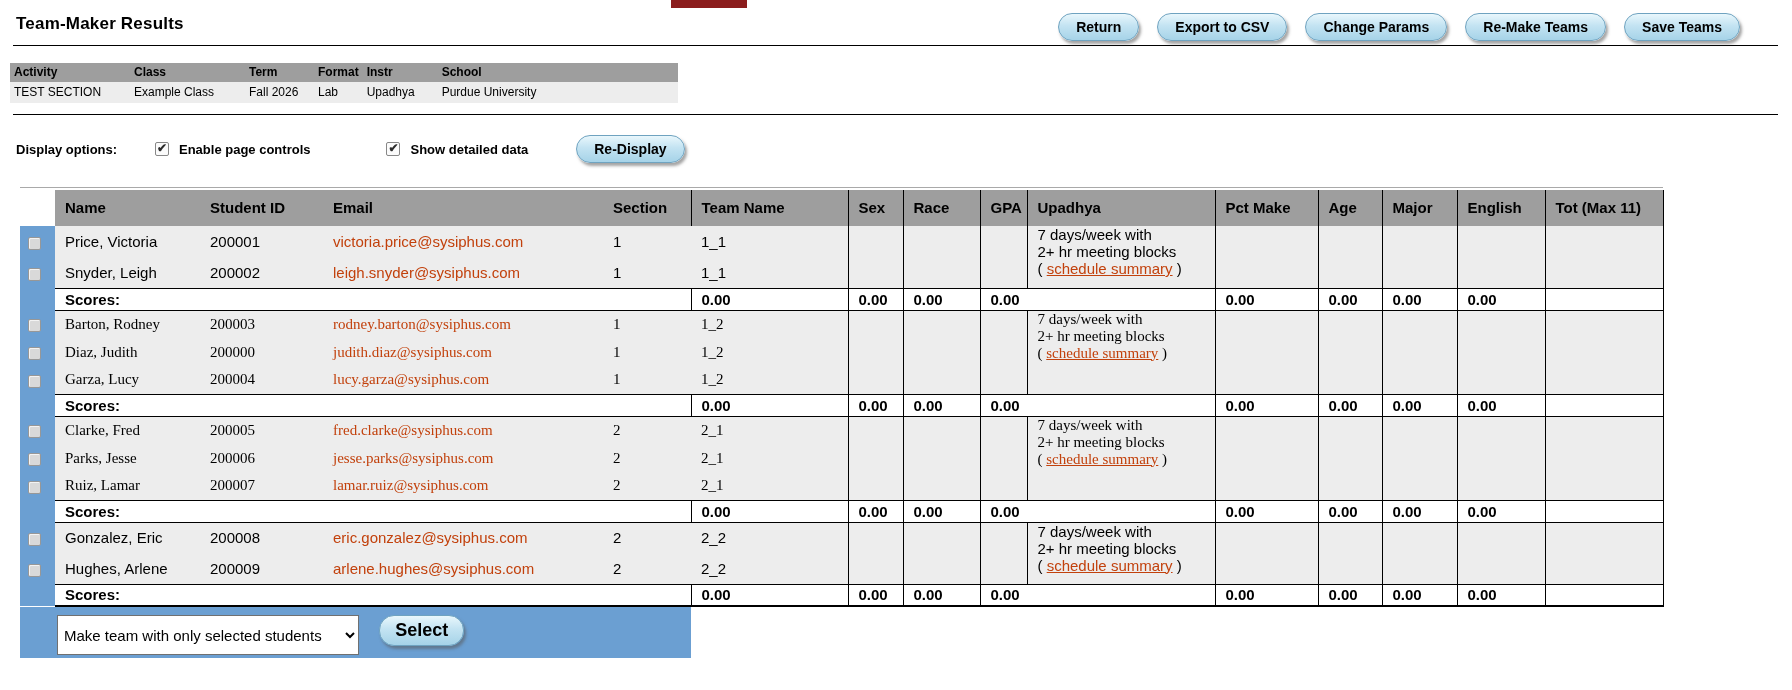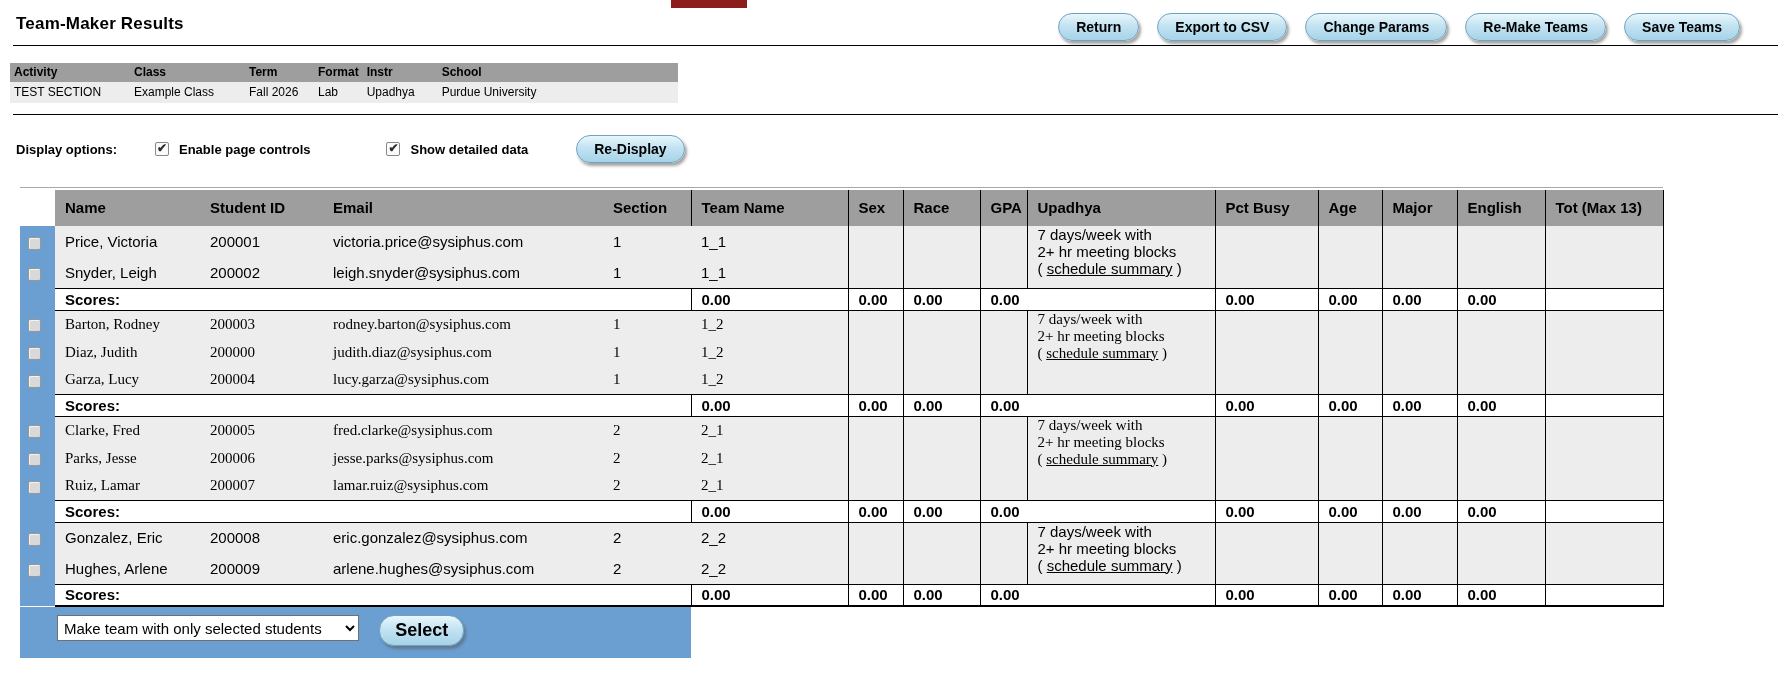--- a/index.html
+++ b/index.html
@@ -48,31 +48,31 @@
   .bl { border-left:1px solid #000; }
   .br { border-right:1px solid #000; }
   tr.member td { background:#ededed; }
   tr.member.r2 { height:31px; }
   tr.member.r3 { height:28px;font-family:Liberation Serif, serif; }
   td.cbcell { background:#6b9fd2 !important; border:0 !important; padding:0 0 0 8px !important; }
   .mcheckbox { display:inline-block; width:13px; height:13px; background:#d9d9d9;
                border:1px solid #979797; border-radius:2px;
                box-shadow:inset 1px 1px 0 #f3f3f3; vertical-align:middle; cursor:pointer; }
   td.sched { vertical-align:top; padding-top:3px; line-height:17px; font-size:15px; }
-  a.email-link, a.sched-link { color:#000000; text-decoration:none; cursor:pointer; }
+  a.email-link, a.sched-link { color:#c2410c; text-decoration:none; cursor:pointer; }
   a.sched-link { text-decoration:underline; }
   tr.scores { height:22px; }
   tr.scores td { background:#fff; border-top:1px solid #000; border-bottom:1px solid #000; font-weight:bold; }
   tr.scores td.cbcell { border:0 !important; }
   tr.scores.last td { border-bottom-width:2px; }
   td.slabel { font-weight:bold; }
   tr.actions td { border:0; }
   tr.actions { height:52px; }
   td.action-area { background:#6b9fd2; vertical-align:top; padding:8px 0 0 37px !important; }
-  select.team-select { width:302px; height:26px; font-size:15px; font-family:"Liberation Sans",sans-serif;
+  select.team-select { width:302px; height:40px; font-size:15px; font-family:"Liberation Sans",sans-serif;
                        border:1px solid #707070; background:#fff; padding:1px 2px; }
   .select-btn { margin-left:16px; vertical-align:top; }
 </style>
 </head>
 <body>
 
 <div class="top-fragment"></div>
 
 <div class="toolbar">
   <button class="btn-pill">Return</button>
@@ -151,25 +151,25 @@
         <th class="nobg"></th>
         <th>Name</th>
         <th>Student ID</th>
         <th>Email</th>
         <th>Section</th>
         <th class="bl">Team Name</th>
         <th class="bl">Sex</th>
         <th class="bl">Race</th>
         <th class="bl">GPA</th>
         <th class="bl">Upadhya</th>
-        <th class="bl">Pct Busy</th>
+        <th class="bl">Pct Make</th>
         <th class="bl">Age</th>
         <th class="bl">Major</th>
         <th class="bl">English</th>
-        <th class="bl br">Tot (Max 13)</th>
+        <th class="bl br">Tot (Max 11)</th>
       </tr>
     </thead>
     <tbody id="results-body">
         <tr class="member r2">
           <td class="cbcell"><span class="mcheckbox"></span></td>
           <td>Price, Victoria</td>
           <td>200001</td>
           <td><a class="email-link">victoria.price@sysiphus.com</a></td>
           <td>1</td>
           <td>1_1</td>

